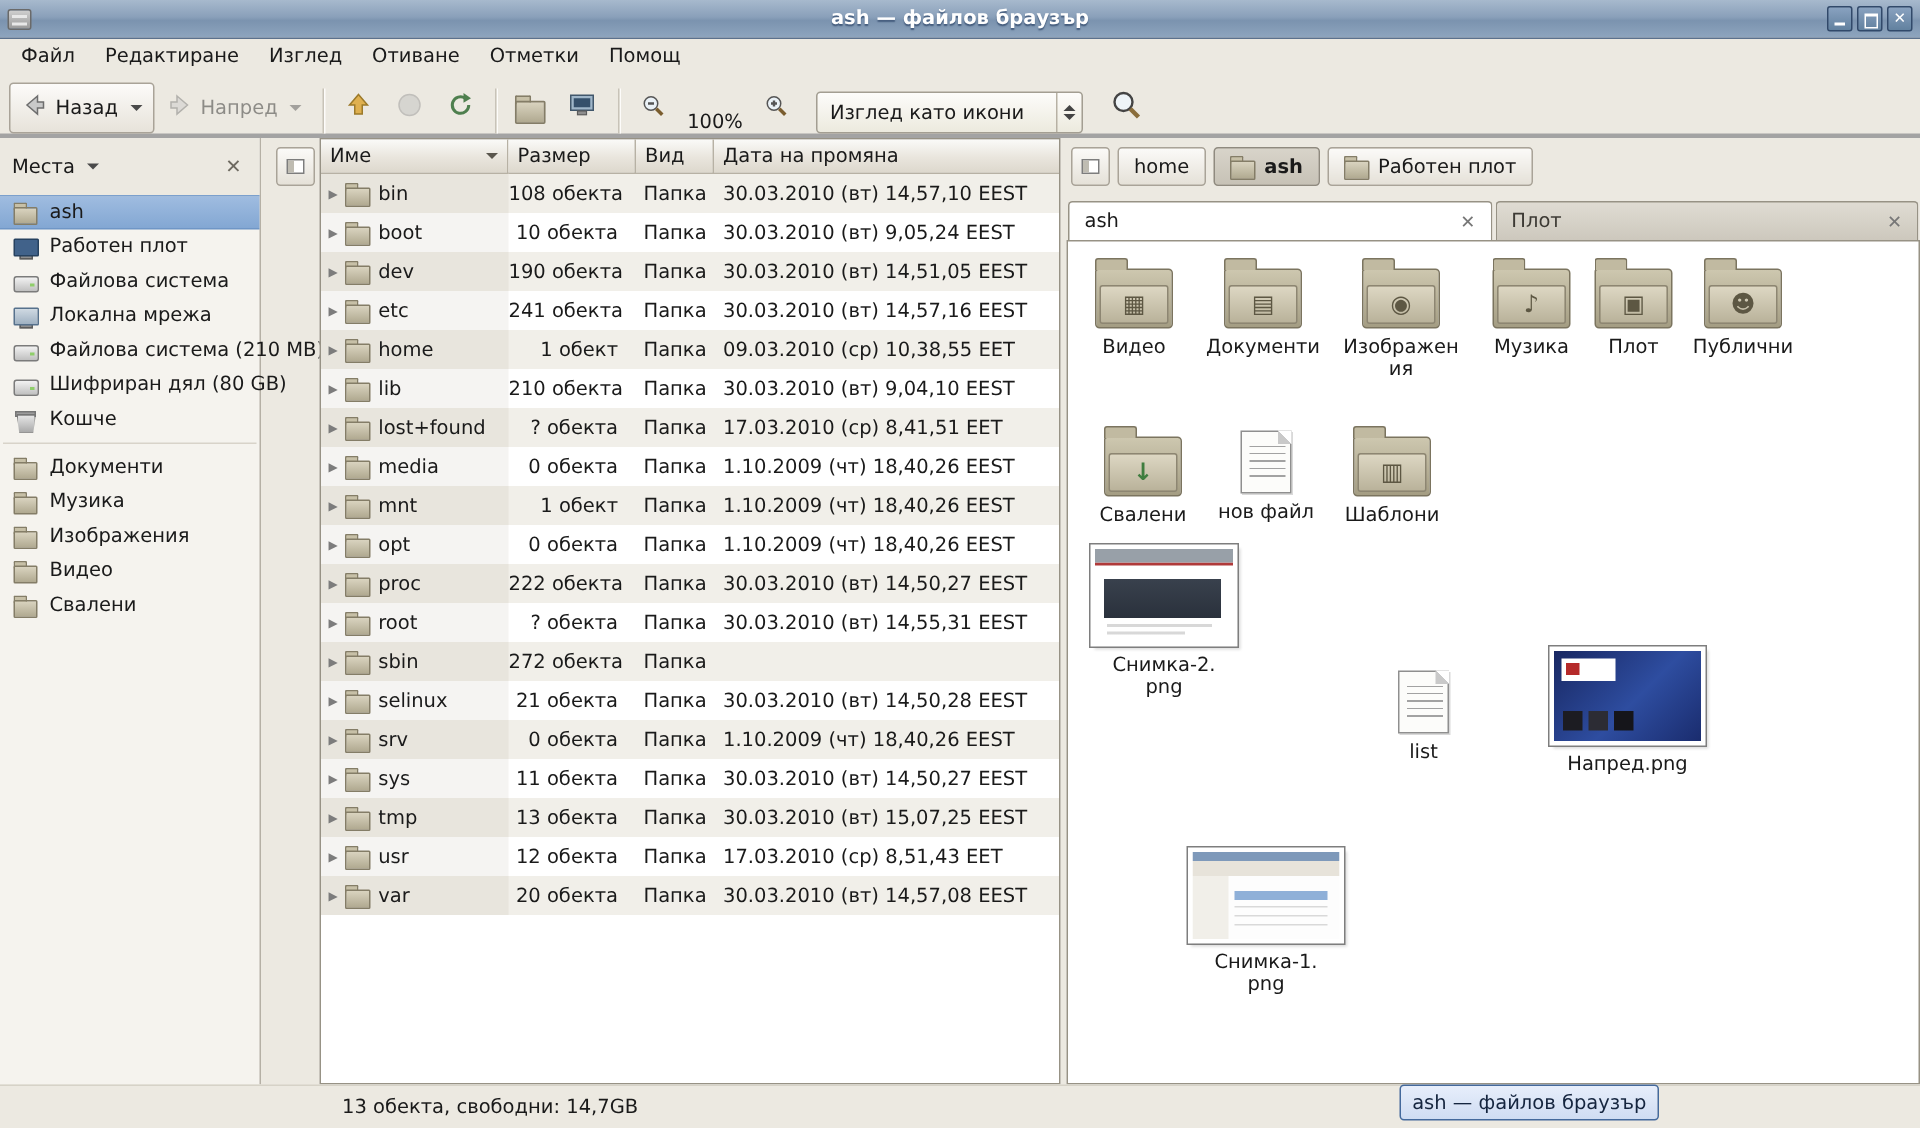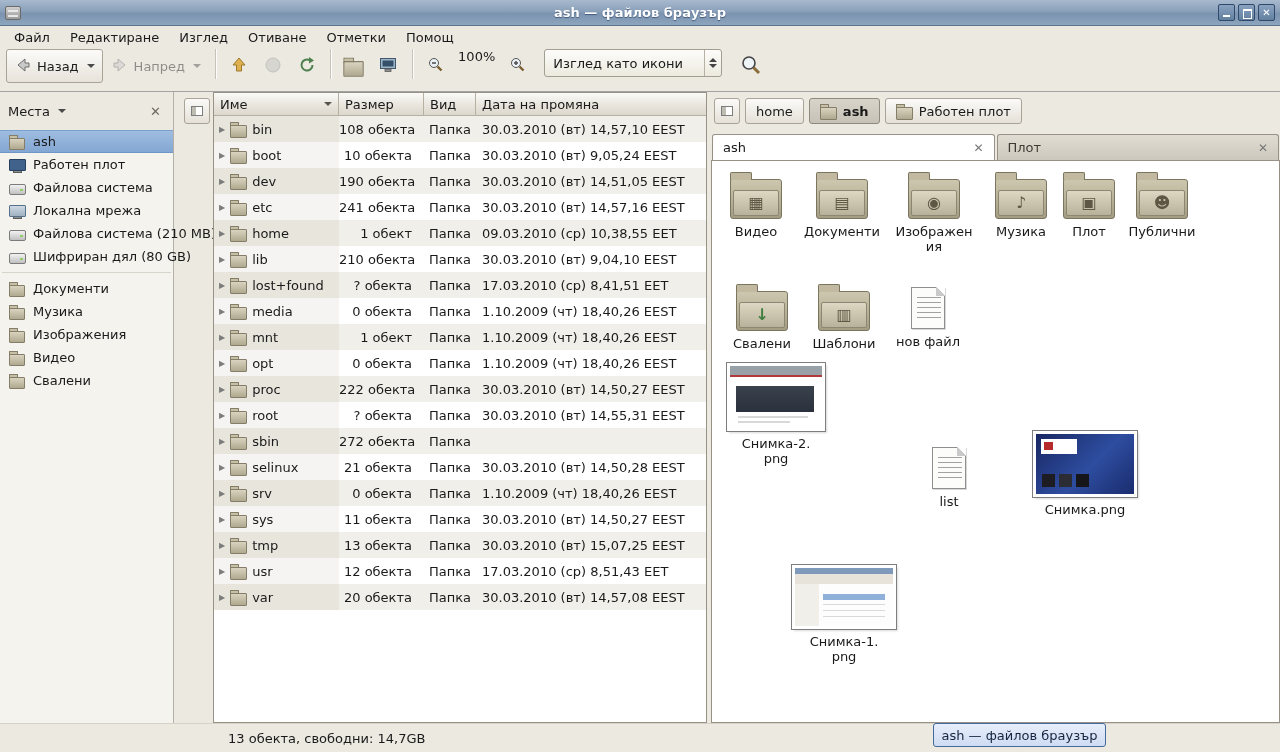--- a/index.html
+++ b/index.html
@@ -17,21 +17,21 @@
 .wbtn{width:17px;height:17px;border:1px solid #31496a;border-radius:2px;background:linear-gradient(#89a2c0,#62819f);position:relative;color:#fff;font-size:10px;line-height:15px;text-align:center}
 .wb-min::after{content:"";position:absolute;left:4px;right:4px;bottom:3px;height:2px;background:#fff}
 .wb-max::after{content:"";position:absolute;left:4px;top:4px;width:7px;height:7px;border:1px solid #fff;border-top-width:2px}
 .wb-close::after{content:"✕";color:#fff}
 
 
 .menubar{height:23px;display:flex;align-items:center;background:#ece9e1;padding-left:4px}
 .menu-item{padding:0 10px;line-height:23px}
 
 
-.toolbar{height:43px;display:flex;align-items:flex-start;background:#ece9e1;padding:0 6px;border-bottom:1px solid #a3a3a3}
+.toolbar{height:43px;display:flex;align-items:flex-end;background:#ece9e1;padding:0 6px;border-bottom:3px solid #a3a3a3}
 .tbtn{height:34px;display:flex;align-items:center;gap:5px;padding:0 7px;border-radius:3px;border:1px solid transparent}
 .tbtn.raised{border:1px solid #a9a398;background:linear-gradient(#fcfbf9,#e7e3da)}
 .tbtn.disabled{opacity:.45}
 .chev-down{width:0;height:0;border-left:4px solid transparent;border-right:4px solid transparent;border-top:4px solid #4a4a4a;margin-left:3px}
 .tsep{width:1px;height:30px;background:#c8c3b8;box-shadow:1px 0 0 #fdfcfa;margin:0 6px}
 .zoom-label{padding:0 6px}
 .view-combo{height:28px;margin-left:10px;width:178px;border:1px solid #a39e92;border-radius:3px;background:linear-gradient(#fdfcfa,#eceade);display:flex;align-items:center}
 .view-combo .vc-label{padding-left:8px;flex:1}
 .vc-spin{width:17px;height:100%;border-left:1px solid #b7b1a4;display:flex;flex-direction:column;align-items:center;justify-content:center;gap:2px}
 .vc-spin i{width:0;height:0;border-left:4px solid transparent;border-right:4px solid transparent}
@@ -313,20 +313,24 @@
           <div class="side-item" data-selected="false">
             <span class="side-icon" data-kind="drive"></span>
             <span class="side-label">Файлова система (210 MB)</span>
           </div>
 
           <div class="side-item" data-selected="false">
             <span class="side-icon" data-kind="drive"></span>
             <span class="side-label">Шифриран дял (80 GB)</span>
           </div>
 
+          <div class="side-item" data-selected="false">
+            <span class="side-icon" data-kind="trash"></span>
+            <span class="side-label">Кошче</span>
+          </div>
 
       </div>
       <div class="side-sep"></div>
       <div>
 
           <div class="side-item" data-selected="false">
             <span class="side-icon" data-kind="folder"></span>
             <span class="side-label">Документи</span>
           </div>
 
@@ -673,54 +677,54 @@
             <div class="icon-label">Публични</div>
           </div>
 
           <div class="icon-item" data-emblem="download">
             <div class="icon-art" data-kind="folder">
               <span class="emblem" data-emblem="download"></span>
             </div>
             <div class="icon-label">Свалени</div>
           </div>
 
+          <div class="icon-item" data-emblem="none">
+            <div class="icon-art" data-kind="textfile">
+              
+            </div>
+            <div class="icon-label">нов файл</div>
+          </div>
+
           <div class="icon-item" data-emblem="template">
             <div class="icon-art" data-kind="folder">
               <span class="emblem" data-emblem="template"></span>
             </div>
             <div class="icon-label">Шаблони</div>
           </div>
 
           <div class="icon-item" data-emblem="none">
-            <div class="icon-art" data-kind="textfile">
-              
-            </div>
-            <div class="icon-label">нов файл</div>
-          </div>
-
-          <div class="icon-item" data-emblem="none">
             <div class="icon-art" data-kind="thumb-page">
               
             </div>
             <div class="icon-label">Снимка-2.
 png</div>
           </div>
 
           <div class="icon-item" data-emblem="none">
             <div class="icon-art" data-kind="textfile">
               
             </div>
             <div class="icon-label">list</div>
           </div>
 
           <div class="icon-item" data-emblem="none">
             <div class="icon-art" data-kind="thumb-dark">
               
             </div>
-            <div class="icon-label">Снимка.png</div>
+            <div class="icon-label">Напред.png</div>
           </div>
 
           <div class="icon-item" data-emblem="none">
             <div class="icon-art" data-kind="thumb-window">
               
             </div>
             <div class="icon-label">Снимка-1.
 png</div>
           </div>
 

